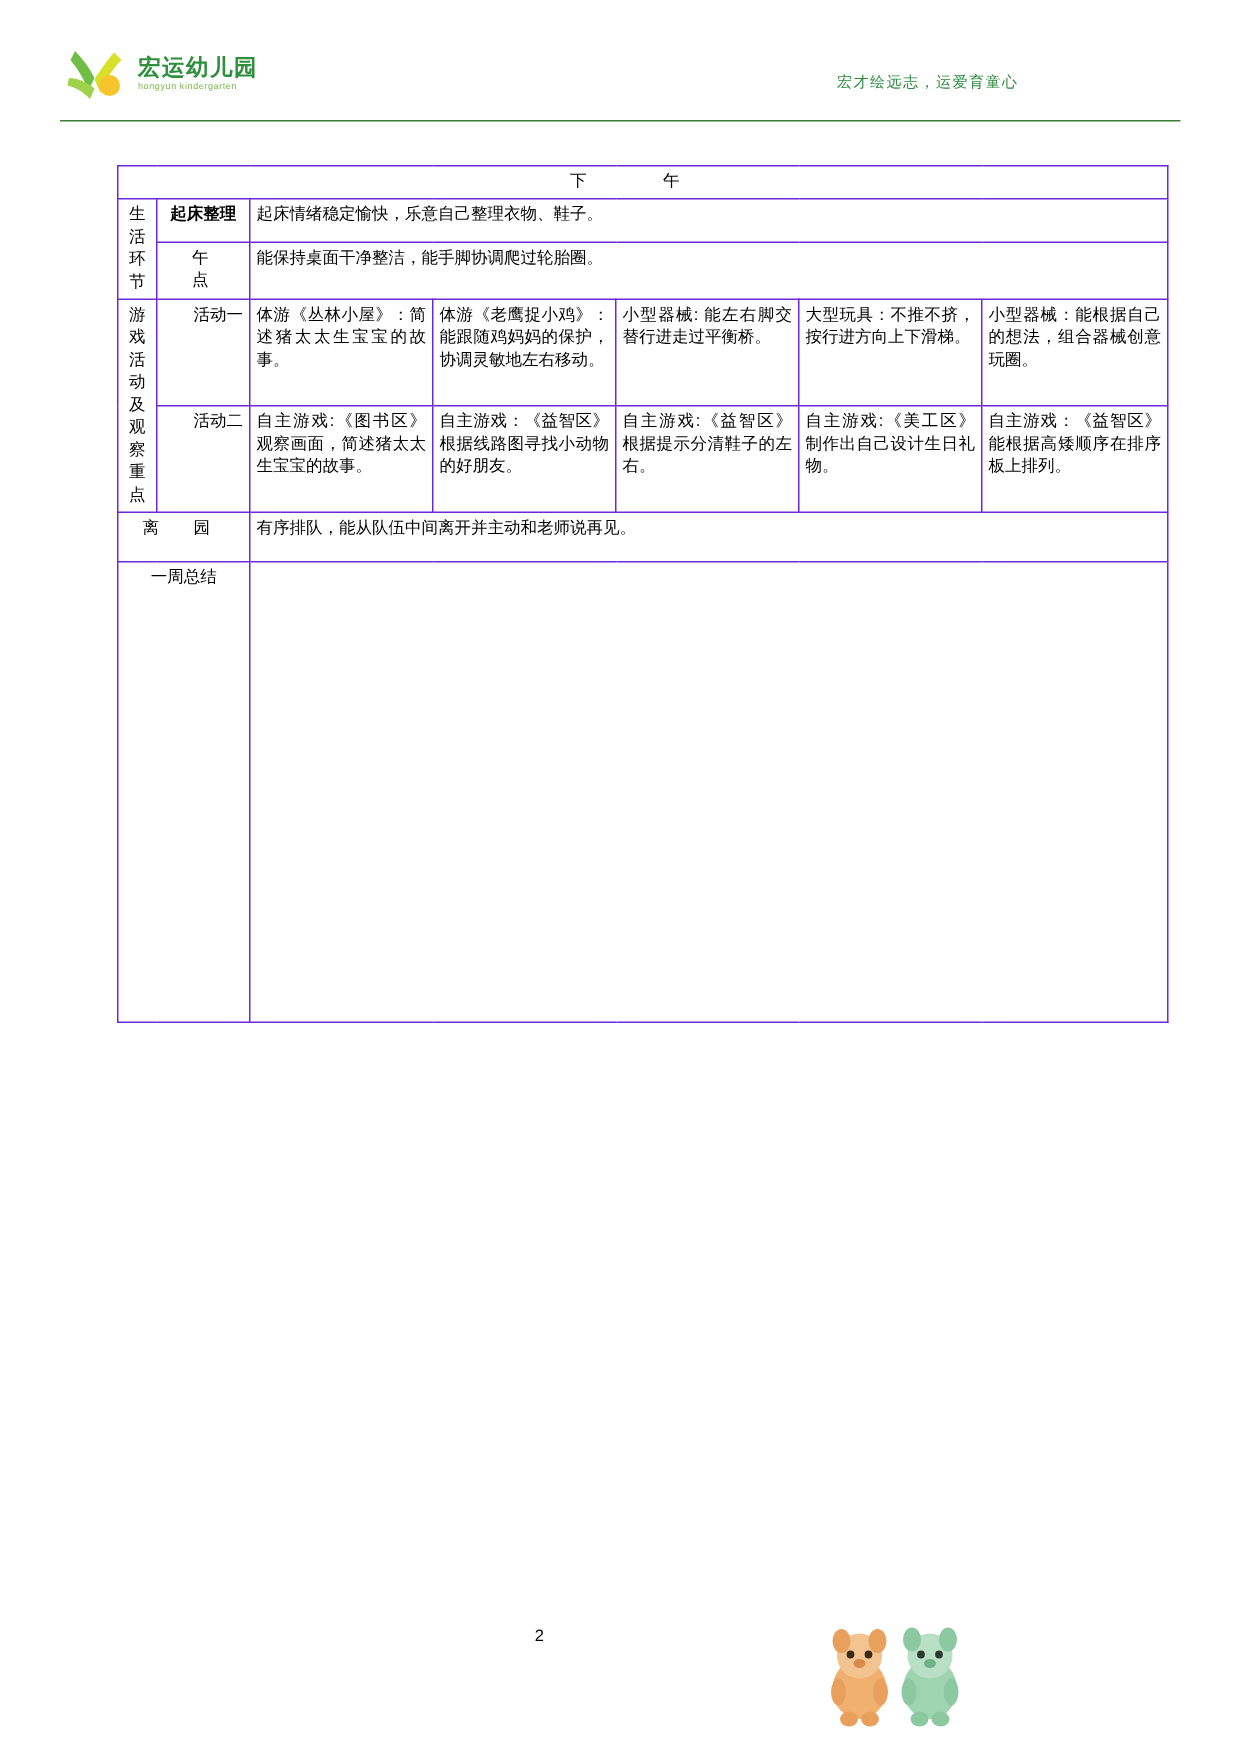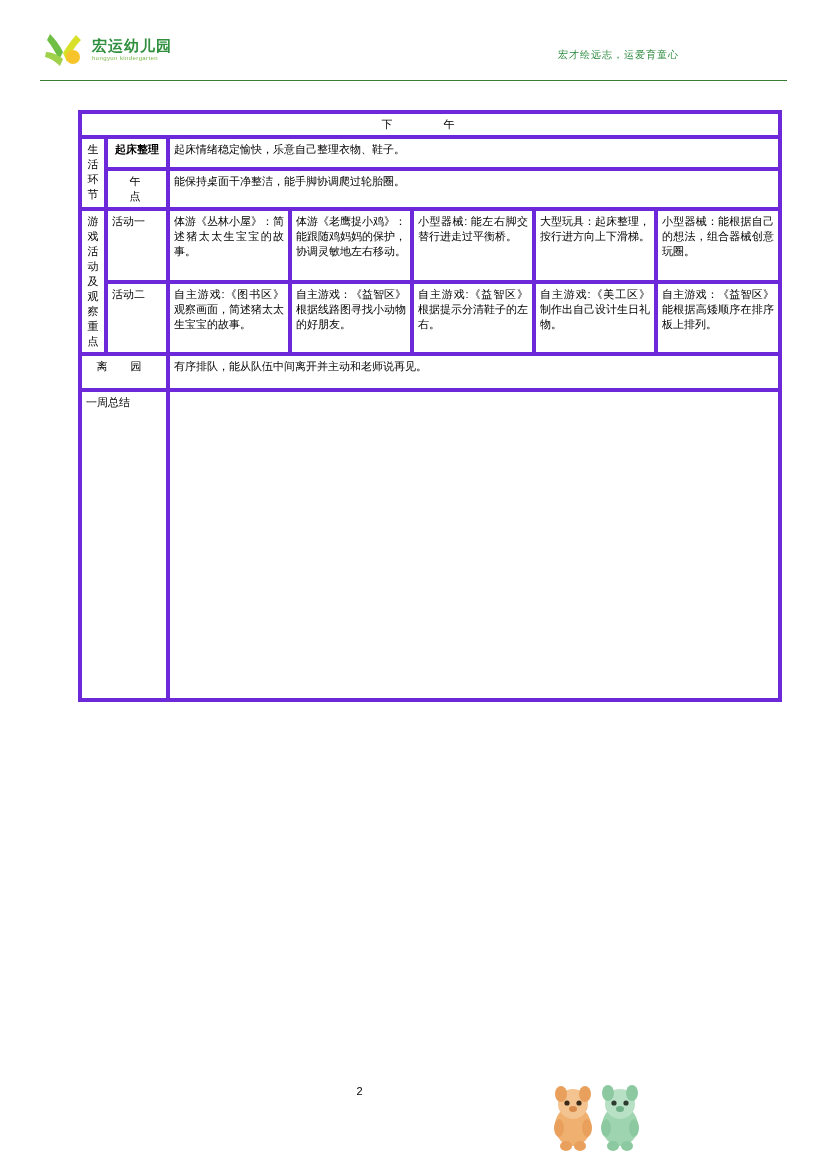--- a/index.html
+++ b/index.html
@@ -81,21 +81,21 @@
   
   .sheet {
     position: absolute;
     left: 78px;
     top: 110px;
     width: 700px;
     border-collapse: collapse;
     table-layout: fixed;
   }
   .sheet td {
-    border: 4px solid #6d28d9;
+    border: 1px solid #6d28d9;
     vertical-align: top;
     padding: 3px 4px;
     font-size: 11px;
     line-height: 15px;
   }
   .title-cell {
     text-align: center;
     font-size: 13px;
     letter-spacing: 24px;
     padding: 4px 0 5px 24px;
@@ -134,27 +134,28 @@
     margin-top: 22px;
   }
   .act-cell {
     font-size: 11px;
     line-height: 15px;
     vertical-align: top;
     text-align: justify;
   }
   .act-label {
     width: 46px;
-    text-align: left;
+    text-align: right;
     vertical-align: middle;
     font-size: 11px;
     line-height: 14px;
   }
   .summary-label {
     vertical-align: middle;
+    text-align: center;
     font-size: 12px;
   }
   .summary-body {
     height: 300px;
   }
   .leave-row td {
     height: 26px;
   }
   .leave-label {
     letter-spacing: 10px;
@@ -224,21 +225,21 @@
       <tr class="row-tall">
         <td class="lbl-sub spread">午 点</td>
         <td class="content-cell" colspan="5">能保持桌面干净整洁，能手脚协调爬过轮胎圈。</td>
       </tr>
       <tr>
         <td class="lbl-vert" rowspan="2">游戏活动及观察重点</td>
         <td class="act-label">活动一</td>
         <td class="act-cell">体游《丛林小屋》：简述猪太太生宝宝的故事。</td>
         <td class="act-cell">体游《老鹰捉小鸡》：能跟随鸡妈妈的保护，协调灵敏地左右移动。</td>
         <td class="act-cell">小型器械: 能左右脚交替行进走过平衡桥。</td>
-        <td class="act-cell">大型玩具：起床整理，按行进方向上下滑梯。</td>
+        <td class="act-cell">大型玩具：不推不挤，按行进方向上下滑梯。</td>
         <td class="act-cell">小型器械：能根据自己的想法，组合器械创意玩圈。</td>
       </tr>
       <tr>
         <td class="act-label">活动二</td>
         <td class="act-cell">自主游戏:《图书区》观察画面，简述猪太太生宝宝的故事。</td>
         <td class="act-cell">自主游戏：《益智区》根据线路图寻找小动物的好朋友。</td>
         <td class="act-cell">自主游戏:《益智区》根据提示分清鞋子的左右。</td>
         <td class="act-cell">自主游戏:《美工区》制作出自己设计生日礼物。</td>
         <td class="act-cell">自主游戏：《益智区》能根据高矮顺序在排序板上排列。</td>
       </tr>

